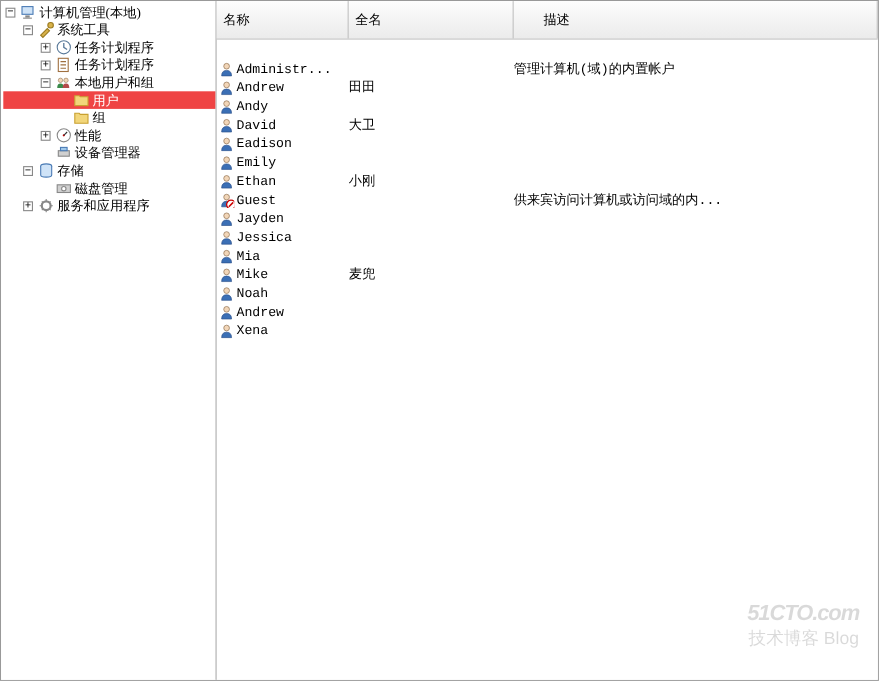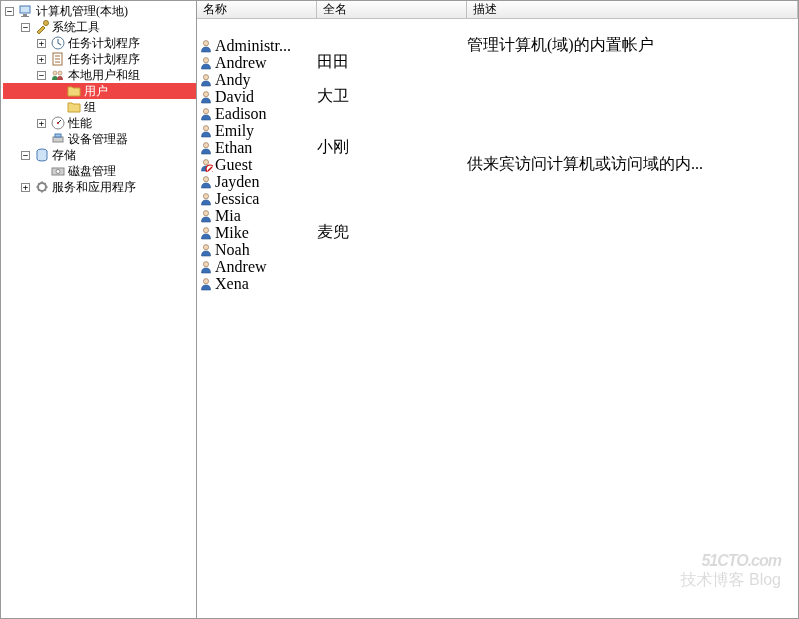--- a/index.html
+++ b/index.html
@@ -30,48 +30,48 @@
       flex: 1;
       height: 100%;
       background: #fff;
       display: flex;
       flex-direction: column;
     }
     .list-header {
       display: flex;
       background: linear-gradient(#fdfdfd, #ebebeb);
       border-bottom: 1px solid #c0c0c0;
-      height: 18px;
+      height: 35px;
       align-items: center;
     }
     .col-header {
       padding: 2px 6px;
       border-right: 1px solid #c0c0c0;
       font-size: 12px;
       height: 100%;
       display: flex;
       align-items: center;
     }
     .col-name { width: 120px; }
     .col-full { width: 150px; }
-    .col-desc { flex: 1; }
+    .col-desc { flex: 1; margin-left: 21px; }
     .list-body {
       flex: 1;
       overflow: auto;
     }
     .list-row {
       display: flex;
       align-items: center;
       height: 17px;
       padding-left: 2px;
     }
     .cell-name { width: 118px; display: flex; align-items: center; gap: 2px; }
     .cell-full { width: 150px; }
     .cell-desc { flex: 1; }
-    .cell { font-family: Liberation Serif, serif; font-size: 16px; white-space: nowrap; overflow: hidden; margin-top: 36px; }
+    .cell { font-family: Liberation Mono, monospace; font-size: 12px; white-space: nowrap; overflow: hidden; margin-top: 36px; }
     .user-icon {
       width: 14px; height: 14px; flex-shrink: 0;
       display: inline-block;
       position: relative;
     }
     .user-icon svg { width: 14px; height: 14px; }
     .tree { padding-left: 2px; }
     .tree-row {
       display: flex;
       align-items: center;
@@ -99,21 +99,21 @@
     .folder-icon svg { width: 14px; height: 12px; }
     .watermark {
       position: absolute;
       right: 18px;
       bottom: 28px;
       color: rgba(0,0,0,0.15);
       font-family: Arial, sans-serif;
       text-align: right;
       pointer-events: none;
     }
-    .watermark .big { font-size: 16px; font-weight: bold; font-style: italic; letter-spacing: -1px; }
+    .watermark .big { font-size: 20px; font-weight: bold; font-style: italic; letter-spacing: -1px; }
     .watermark .small { font-size: 16px; font-weight: normal; }
   </style>
 </head>
 <body>
 
 <div class="container">
   <div class="sidebar">
     <div class="tree" id="tree">
         <div class="tree-row">
           <span class="indent" style="width: 0px;"></span>

